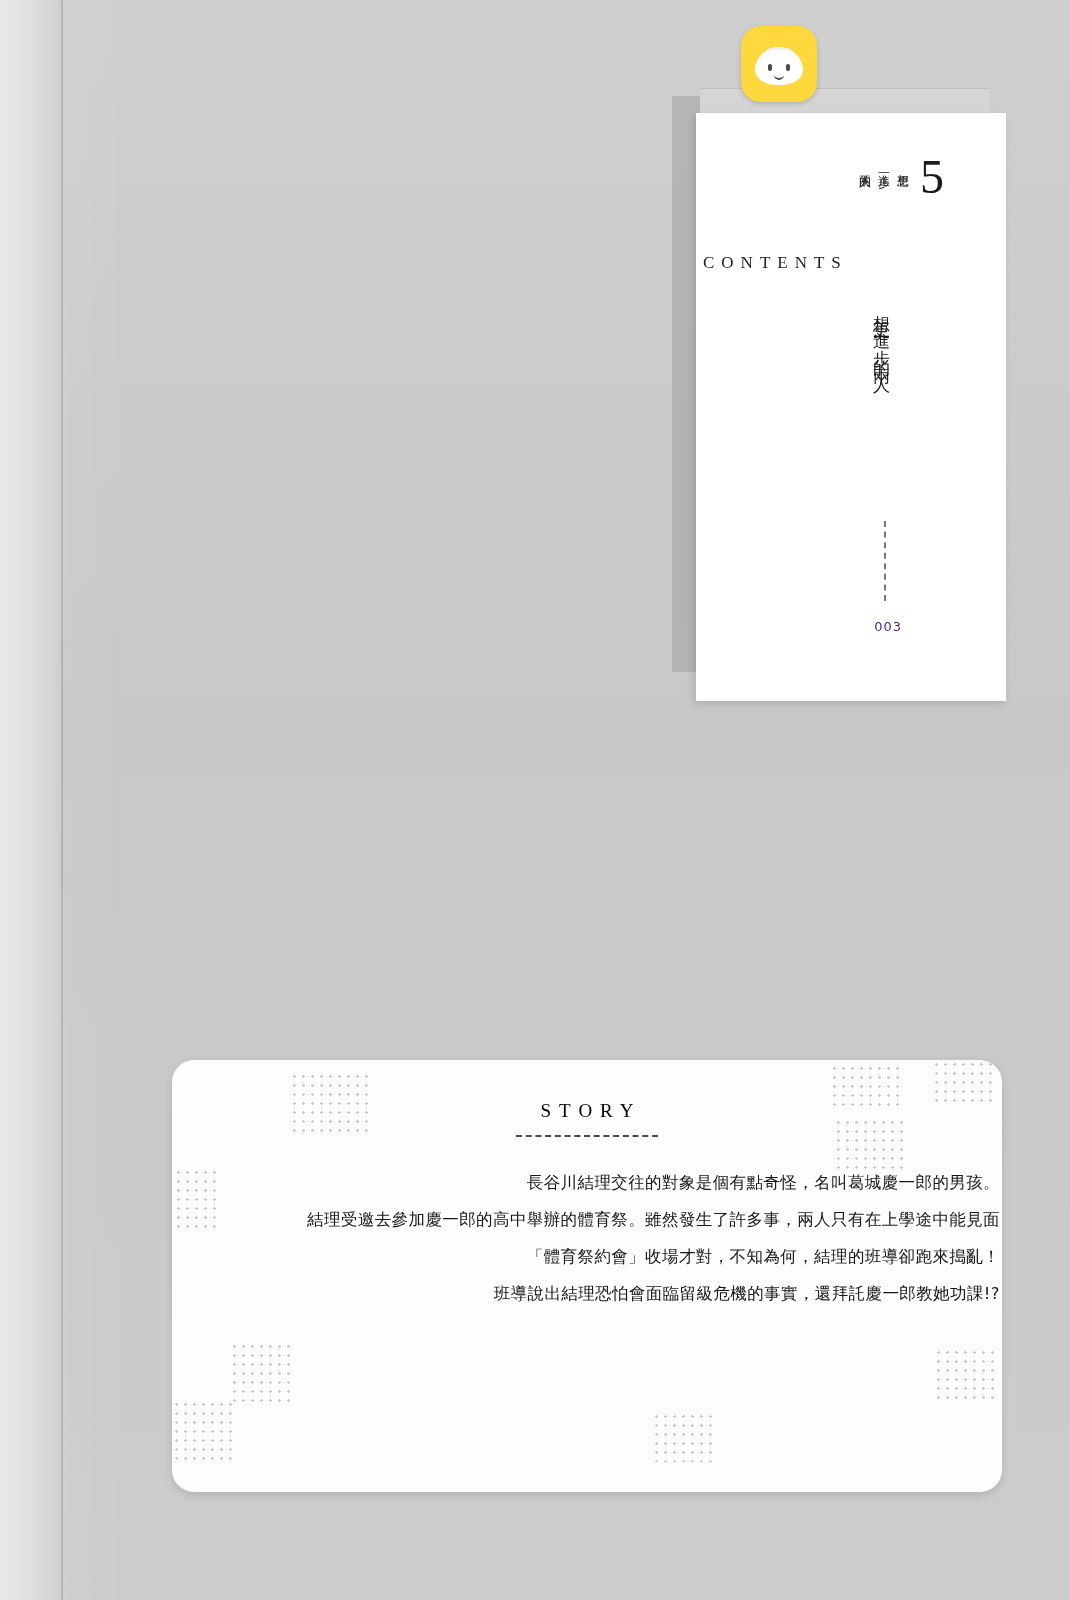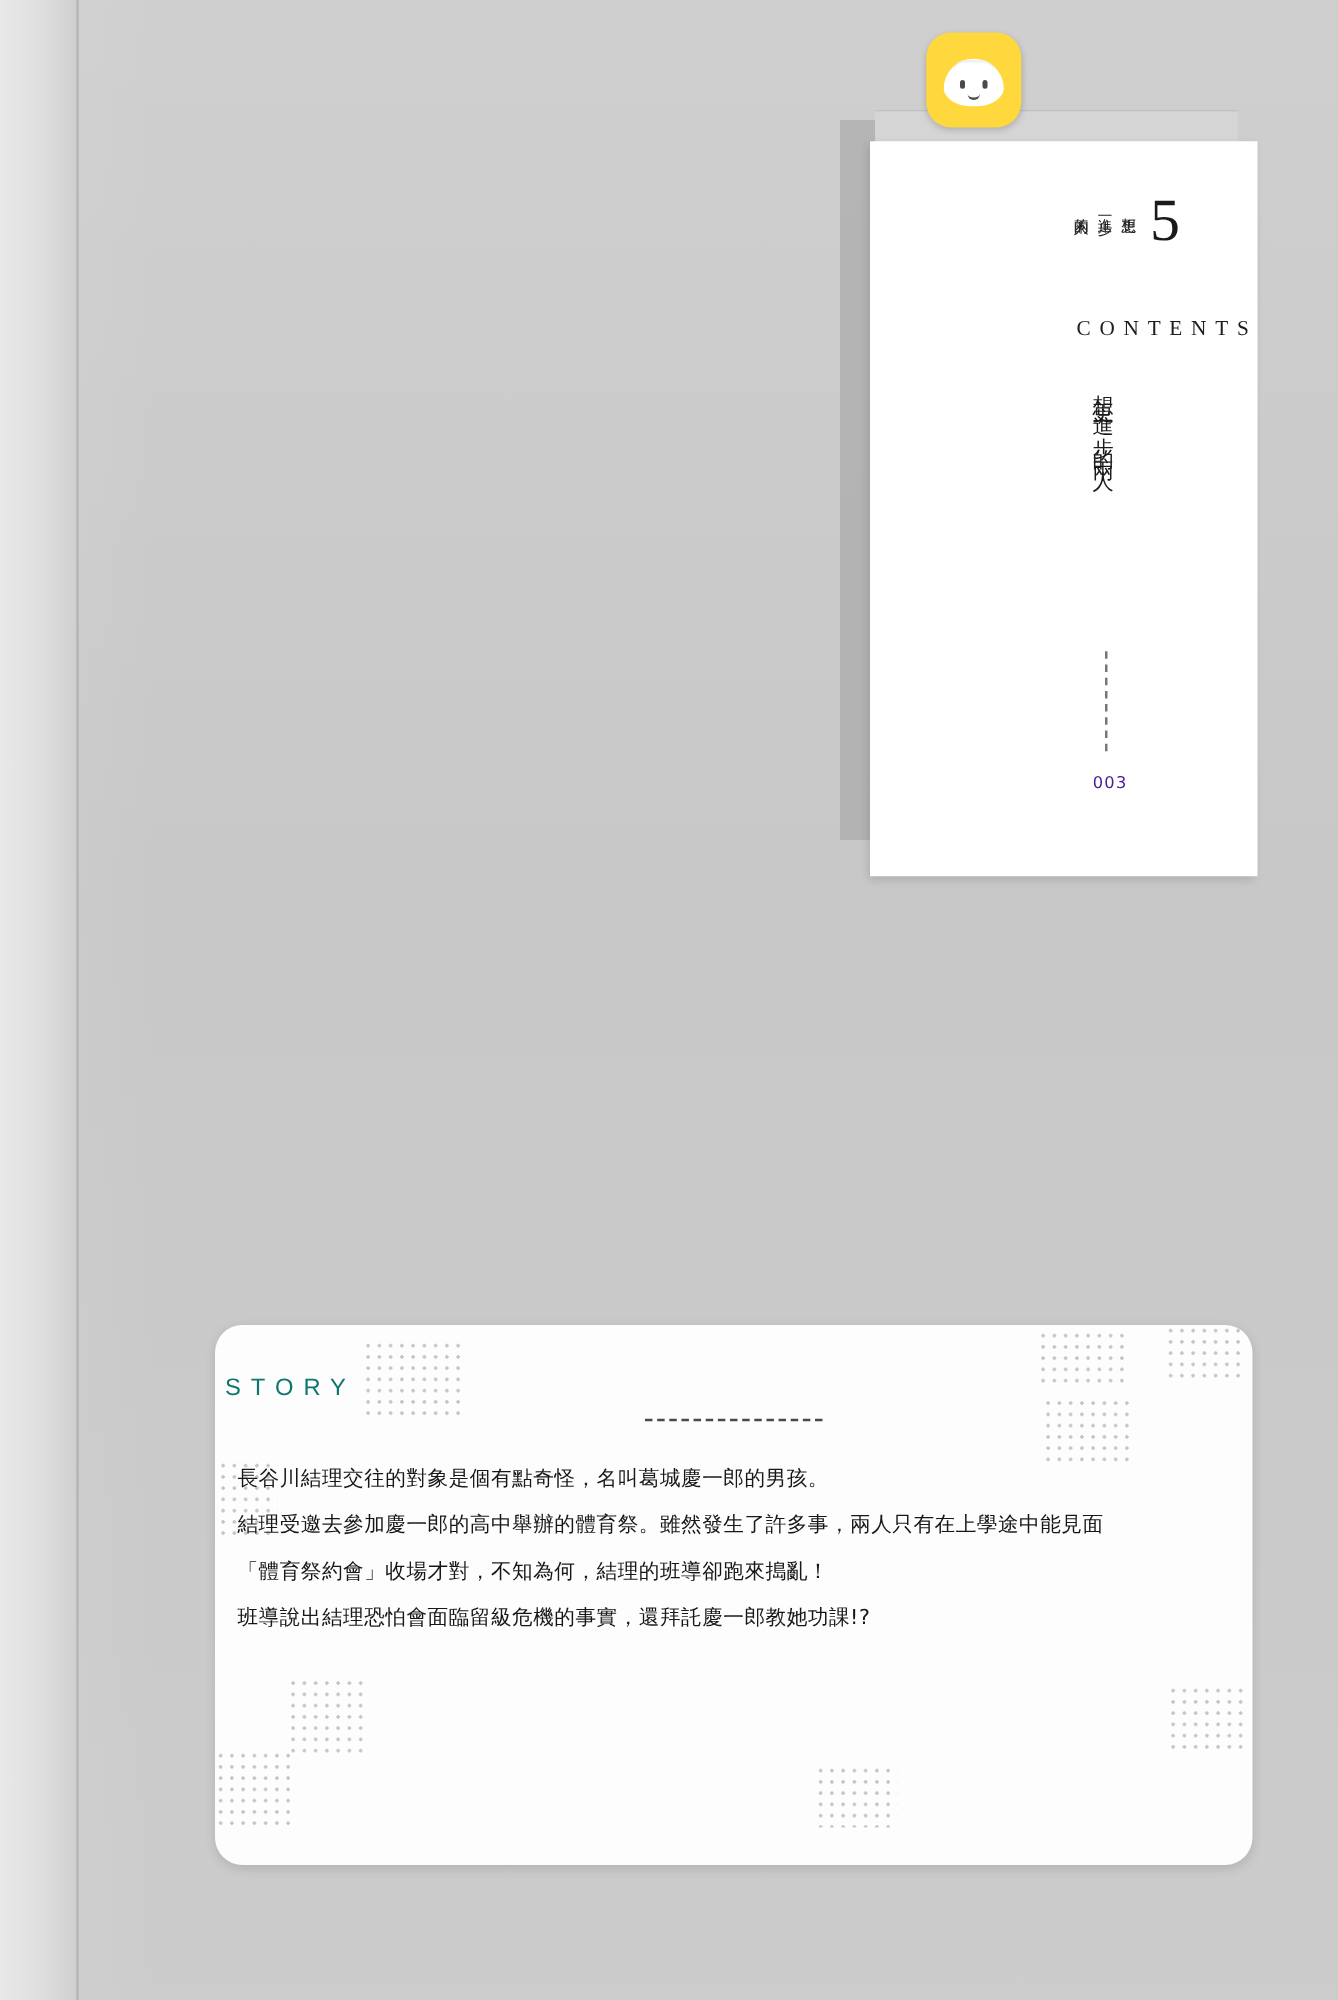--- a/index.html
+++ b/index.html
@@ -145,27 +145,26 @@
     font-size: 48px;
     color: #1a1a1a;
     line-height: 1;
   }
 
   .contents-label {
     position: absolute;
     left: 0;
     right: 0;
     top: 140px;
-    text-align: right;
+    text-align: left;
     font-family: "Liberation Serif", serif;
     font-size: 17px;
     letter-spacing: 7px;
     color: #1d1d1d;
     text-indent: 7px;
-    padding-left: 16px;
   }
 
   .toc-entry {
     position: absolute;
     right: 112px;
     top: 188px;
     writing-mode: vertical-rl;
     text-orientation: upright;
     font-family: "DejaVu Sans", sans-serif;
     font-size: 17px;
@@ -205,40 +204,41 @@
     position: absolute;
     opacity: 0.55;
     background-image:
       radial-gradient(#9a9a9a 1.2px, transparent 1.3px);
     background-size: 9px 9px;
   }
   .story-title {
     position: absolute;
     left: 0; right: 0;
     top: 40px;
-    font-family: Liberation Sans, sans-serif;
+    text-align: center;
+    font-family: Liberation Serif, serif;
     font-size: 19px;
     letter-spacing: 8px;
-    color: #0f766e;
+    color: #000000;
     text-indent: 8px;
   }
   .story-rule {
     position: absolute;
     left: 50%;
     transform: translateX(-50%);
     top: 75px;
     width: 142px;
     border-top: 2px dashed #4a4a4a;
   }
   .story-lines {
     position: absolute;
     left: 18px;
     right: 2px;
     top: 104px;
-    text-align: left;
+    text-align: right;
   }
   .story-line {
     font-family: "DejaVu Sans", sans-serif;
     font-size: 16.5px;
     line-height: 37px;
     color: #171717;
     letter-spacing: 0.4px;
     white-space: nowrap;
   }
 </style>

